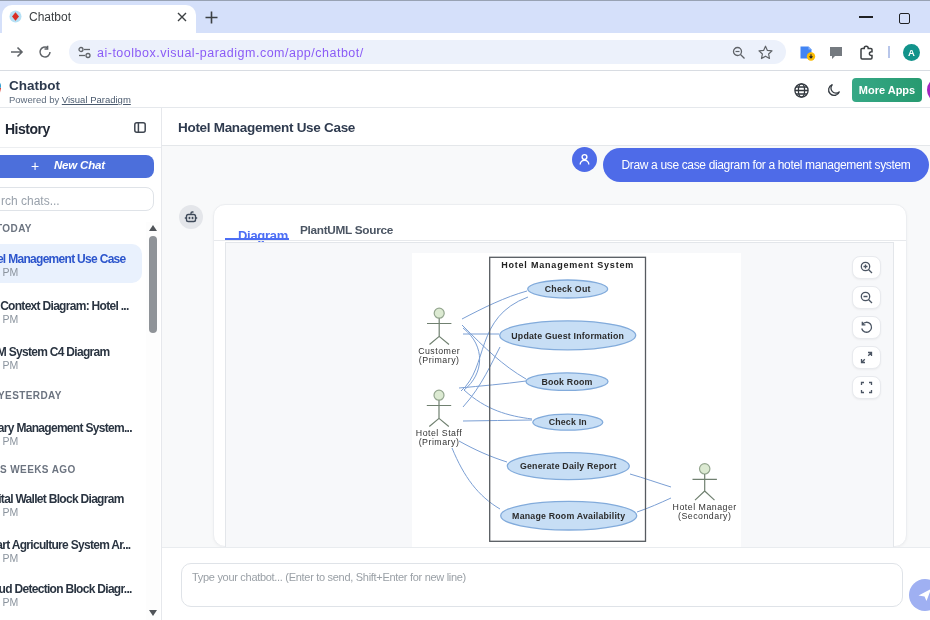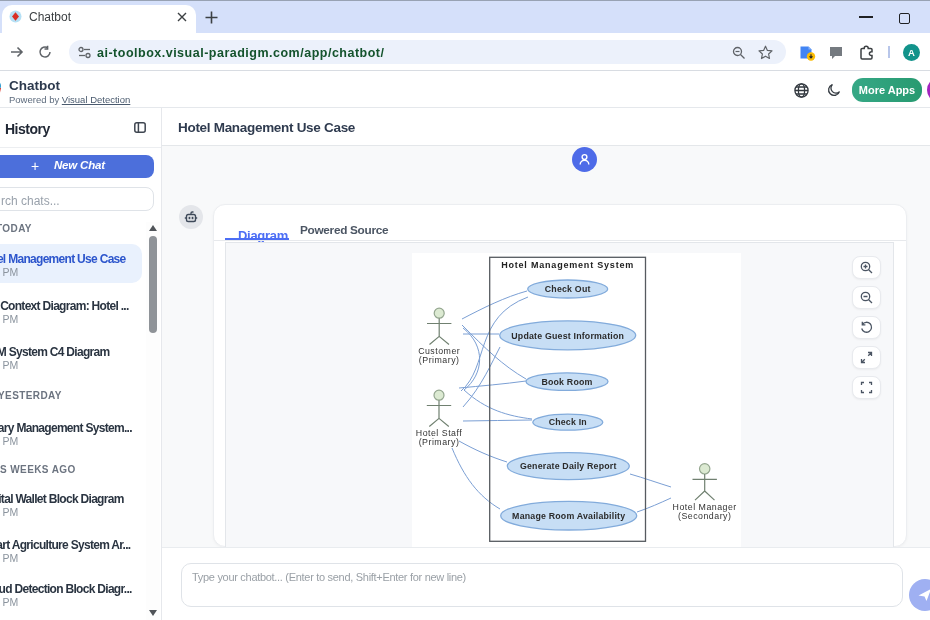--- a/index.html
+++ b/index.html
@@ -4,28 +4,28 @@
   * { margin:0; padding:0; box-sizing:border-box; }
   html,body { width:930px; height:620px; overflow:hidden; font-family:"Liberation Sans", sans-serif; background:#fff; }
   .abs { position:absolute; }
   #stage { position:relative; width:930px; height:620px; overflow:hidden; }
   
   #tabbar { left:0; top:0; width:930px; height:33px; background:#d5e0fa; border-top:1px solid #98a2b3; }
   #tab { left:2px; top:5px; width:194px; height:28px; background:#fff; border-radius:10px 10px 0 0; }
   #tabtitle { left:29px; top:10px; font-size:12px; color:#3c4043; }
   #toolbar { left:0; top:33px; width:930px; height:37px; background:#fff; }
   #pill { left:69px; top:40px; width:717px; height:24px; background:#ecf1fb; border-radius:12px; }
-  #urltext { left:97px; top:46px; font-size:12.5px; color:#14532d; letter-spacing:0.5px;font-weight:bold;}
+  #urltext { left:97px; top:46px; font-size:12.5px; color:#8b5cf6; letter-spacing:0.5px;}
   #chromeline { left:0; top:70px; width:930px; height:1px; background:#d8dce2; }
   
   #appheader { left:0; top:71px; width:930px; height:37px; background:#fff; border-bottom:1px solid #e5e8ec; }
   #apptitle { left:9px; top:78px; font-size:13.5px; font-weight:bold; color:#2d3a4e; }
   #powered { left:9px; top:94px; font-size:9.5px; color:#5d6b7d; }
   #powered a { color:#4a5a6e; }
-  #moreapps { left:852px; top:78px; width:70px; height:24px; border-radius:11px; background:linear-gradient(90deg,#36a886,#279a70); color:#fff; font-size:11px; font-weight:bold; text-align:center; line-height:24px; }
+  #moreapps { left:852px; top:78px; width:70px; height:24px; border-radius:4px; background:linear-gradient(90deg,#36a886,#279a70); color:#fff; font-size:11px; font-weight:bold; text-align:center; line-height:24px; }
   #purplec { left:927px; top:77px; width:26px; height:26px; border-radius:50%; background:#a224c0; }
   
   #sidebar { left:0; top:108px; width:162px; height:512px; background:#fff; border-right:1px solid #e6e8ec; }
   #histrow { left:0; top:108px; width:161px; height:40px; border-bottom:1px solid #eceef1; background:#fff; }
   #histtitle { left:5px; top:121px; font-size:14px; letter-spacing:-0.5px; font-weight:bold; color:#212835; }
   #newchat { left:-25px; top:155px; width:179px; height:23px; border-radius:8px; background:#4c6fdb; color:#fff; font-size:11.5px; letter-spacing:-0.2px; font-weight:bold; }
   
   
   #searchbox { left:-25px; top:187px; width:179px; height:24px; border-radius:8px; border:1px solid #dfe3e8; background:#fff; }
   #searchtext { left:1px; top:194px; font-size:12px; color:#99a1ab; }
@@ -114,21 +114,21 @@
   <div class="abs" style="left:888px;top:46px;width:1.5px;height:12px;background:#b8c6ea"></div>
   <div class="abs" style="left:903px;top:44px;width:17px;height:17px;border-radius:50%;background:#12938b;color:#fff;font-size:9.5px;font-weight:bold;text-align:center;line-height:17px;">A</div>
   <div class="abs" id="chromeline"></div>
 
   <div class="abs" id="appheader"></div>
   <svg class="abs" style="left:-12px;top:80px" width="15" height="19" viewBox="0 0 15 19">
       <circle cx="7" cy="6" r="6" fill="#2d9bd0"></circle>
       <path d="M2 8 h11 l-2 9 h-7 z" fill="#d93025"></path>
     </svg>
   <div class="abs" id="apptitle">Chatbot</div>
-  <div class="abs" id="powered">Powered by <a href="#">Visual Detection</a></div>
+  <div class="abs" id="powered">Powered by <a href="#">Visual Paradigm</a></div>
   <svg class="abs" style="left:794px;top:83px" width="15" height="15" viewBox="0 0 15 15">
     <circle cx="7.5" cy="7.5" r="6.6" stroke="#32383f" stroke-width="1.3" fill="none"></circle>
     <ellipse cx="7.5" cy="7.5" rx="3.1" ry="6.6" stroke="#32383f" stroke-width="1.3" fill="none"></ellipse>
     <path d="M1 7.5 H14 M1.9 4 H13.1 M1.9 11 H13.1" stroke="#32383f" stroke-width="1.3" fill="none"></path>
   </svg>
   <svg class="abs" style="left:827px;top:83px" width="14" height="14" viewBox="0 0 14 14">
     <path d="M12.5 8.6 A5.6 5.6 0 1 1 5.4 1.5 A4.5 4.5 0 0 0 12.5 8.6 Z" stroke="#32383f" stroke-width="1.3" fill="none"></path>
   </svg>
   <div class="abs" id="moreapps">More Apps</div>
   <div class="abs" id="purplec"></div>
@@ -174,31 +174,32 @@
     </svg>
 
   <div class="abs" id="mainheader"></div>
   <div class="abs" id="maintitle">Hotel Management Use Case</div>
   <div class="abs" id="chat"></div>
   <div class="abs" id="uavatar"></div>
   <svg class="abs" style="left:578px;top:153px" width="13" height="13" viewBox="0 0 13 13">
       <circle cx="6.5" cy="4" r="2.4" fill="none" stroke="#fff" stroke-width="1.4"></circle>
       <path d="M2.2 11.5 a4.3 4.3 0 0 1 8.6 0" fill="none" stroke="#fff" stroke-width="1.4"></path>
     </svg>
+  <div class="abs" id="bubble">Draw a use case diagram for a hotel management system</div>
   <div class="abs" id="card"></div>
   <div class="abs" id="aavatar"></div>
   <svg class="abs" style="left:184px;top:210px" width="14" height="14" viewBox="0 0 14 14">
     <rect x="2.5" y="4.5" width="9" height="7" rx="1.8" fill="none" stroke="#3f4a5a" stroke-width="1.4"></rect>
     <path d="M7 4.5 V3 q0 -1 1.2 -1 H9.5" fill="none" stroke="#3f4a5a" stroke-width="1.3"></path>
     <path d="M0.8 8 H2.5 M11.5 8 H13.2" stroke="#3f4a5a" stroke-width="1.3"></path>
     <rect x="4.6" y="6.8" width="1.7" height="2.4" fill="#3f4a5a"></rect>
     <rect x="7.7" y="6.8" width="1.7" height="2.4" fill="#3f4a5a"></rect>
   </svg>
   <div class="abs" id="tabdiag">Diagram</div>
-  <div class="abs" id="tabsrc">Powered Source</div>
+  <div class="abs" id="tabsrc">PlantUML Source</div>
   <div class="abs" id="tabborder"></div>
   <div class="abs" id="tabline"></div>
   <div class="abs" id="viewport"></div>
   <div class="abs" id="canvas"></div>
 
   <svg class="abs" style="left:412px;top:253px" width="329" height="294" viewBox="412 253 329 294" font-family="Liberation Sans, sans-serif">
     <g stroke="#7b9fd4" stroke-width="1" fill="none">
       <path d="M462,319 C483,308 505,297 527,291"></path>
       <path d="M461,391 C489,367 474,317 528,297"></path>
       <path d="M463,334 C475,334 487,334 499,334"></path>

